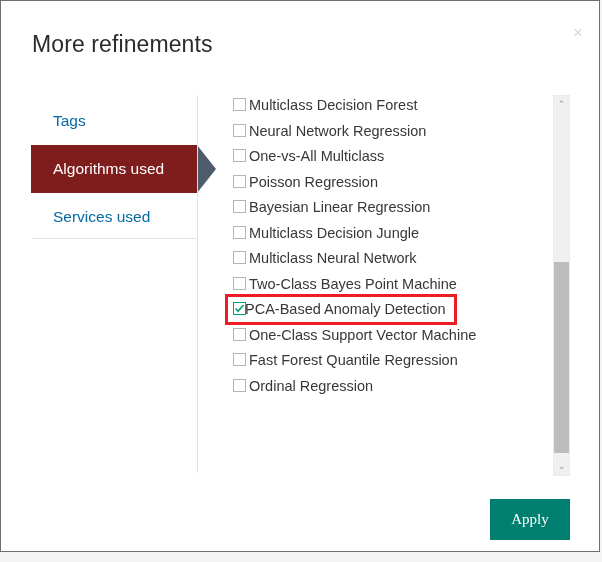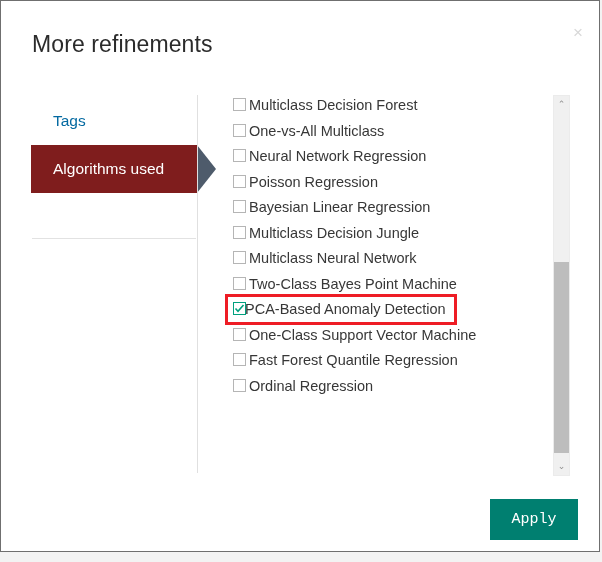--- a/index.html
+++ b/index.html
@@ -208,26 +208,26 @@
     height: 191px;
     background: #bdbdbd;
     cursor: grab;
   }
 
   
   .apply-button {
     position: absolute;
     left: 489px;
     top: 498px;
-    width: 88px;
+    width: 80px;
     height: 41px;
     background: #007f70;
     color: #ffffff;
     border: none;
-    font-family: Liberation Mono, monospace;
+    font-family: Liberation Serif, serif;
     font-size: 15px;
     cursor: pointer;
     padding: 0;
   }
 </style>
 </head>
 <body>
 
 <div class="page-backdrop"></div>
 
@@ -237,37 +237,40 @@
 
   <div class="close-button">×</div>
 
   <div class="tab-rail">
     <div class="tab-item">
       <span>Tags</span>
     </div>
     <div class="tab-item selected">
       <span>Algorithms used</span>
     </div>
+    <div class="tab-item">
+      <span>Services used</span>
+    </div>
   </div>
 
   <div class="rail-divider"></div>
   <div class="vertical-divider"></div>
 
   <div class="options-pane">
     <div class="option-row">
       <span class="box"></span>
       <span class="option-label">Multiclass Decision Forest</span>
     </div>
     <div class="option-row">
       <span class="box"></span>
+      <span class="option-label">Neural Network Regression</span>
+    </div>
+    <div class="option-row">
+      <span class="box"></span>
       <span class="option-label">One-vs-All Multiclass</span>
-    </div>
-    <div class="option-row">
-      <span class="box"></span>
-      <span class="option-label">Neural Network Regression</span>
     </div>
     <div class="option-row">
       <span class="box"></span>
       <span class="option-label">Poisson Regression</span>
     </div>
     <div class="option-row">
       <span class="box"></span>
       <span class="option-label">Bayesian Linear Regression</span>
     </div>
     <div class="option-row">

